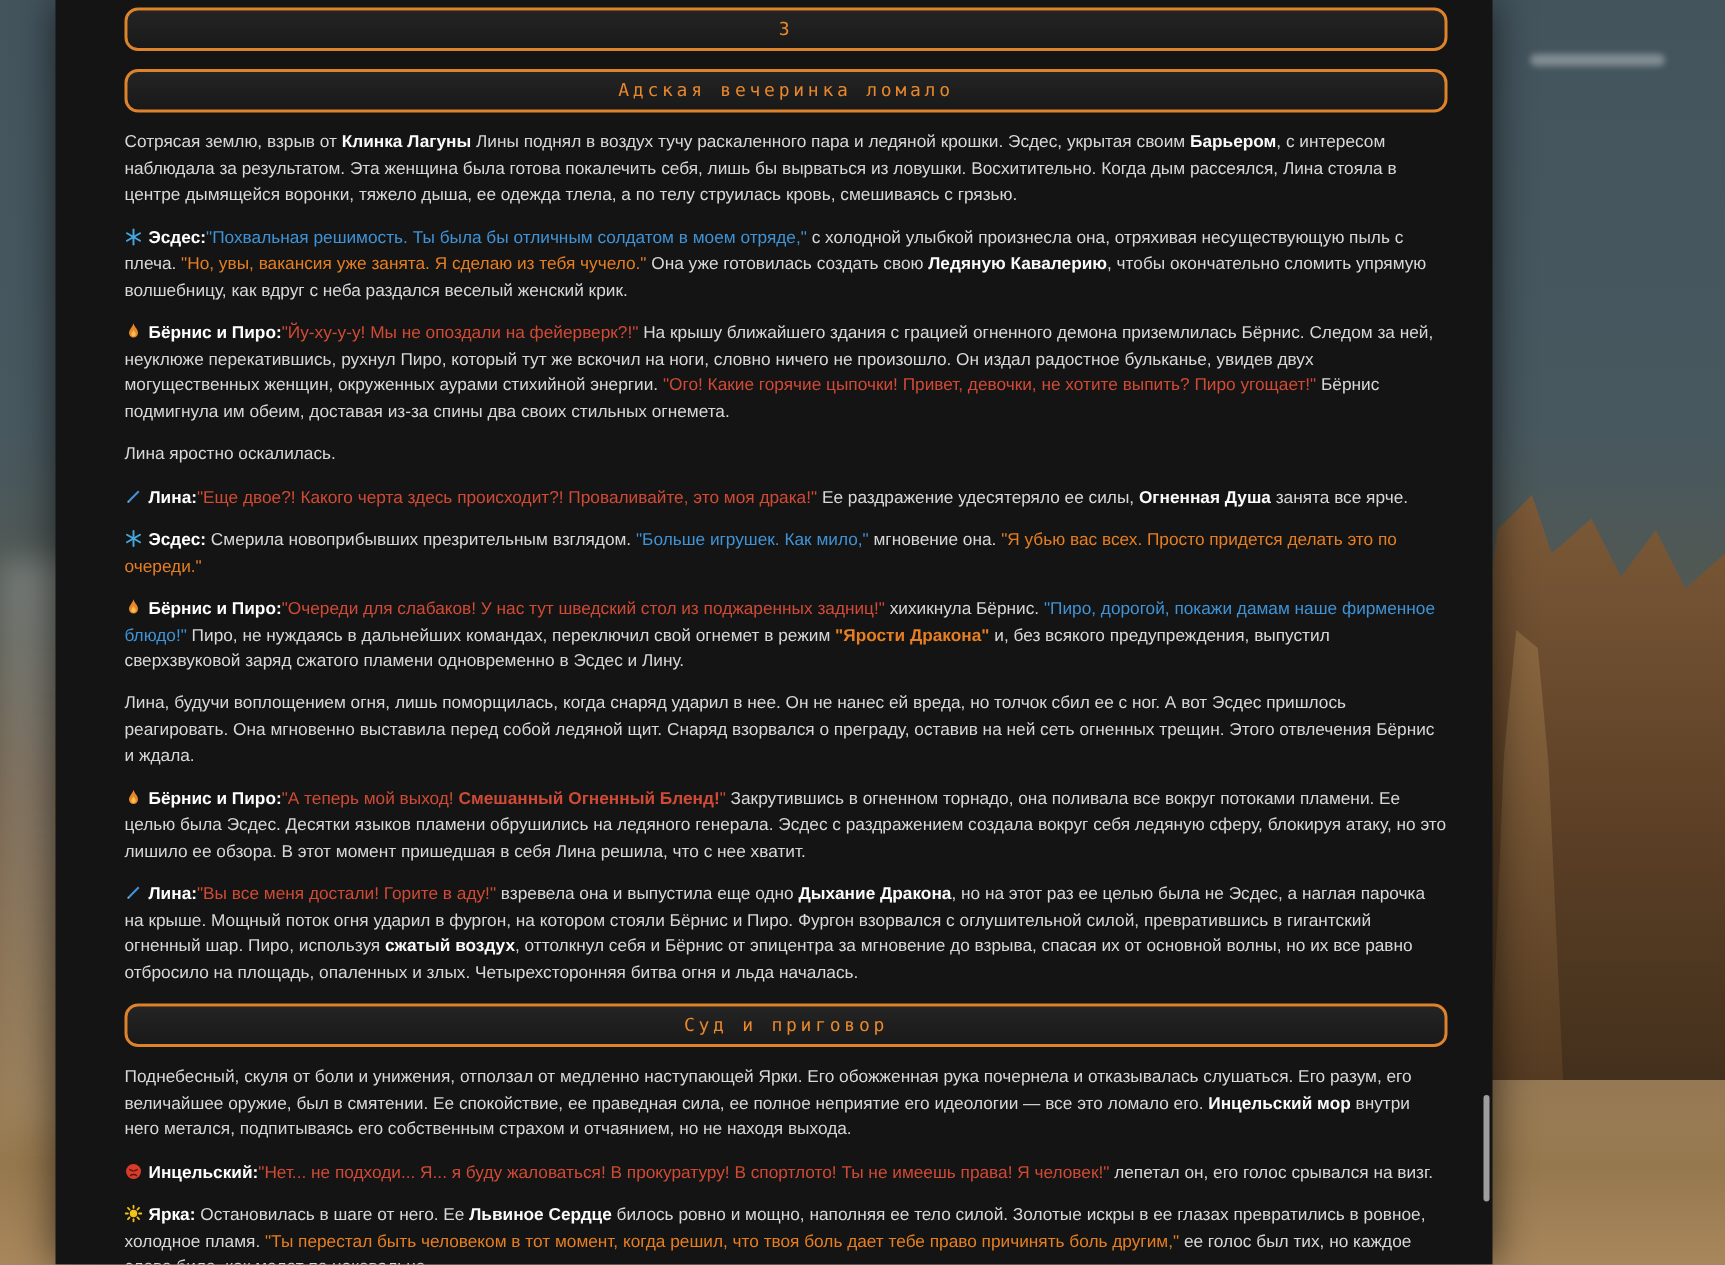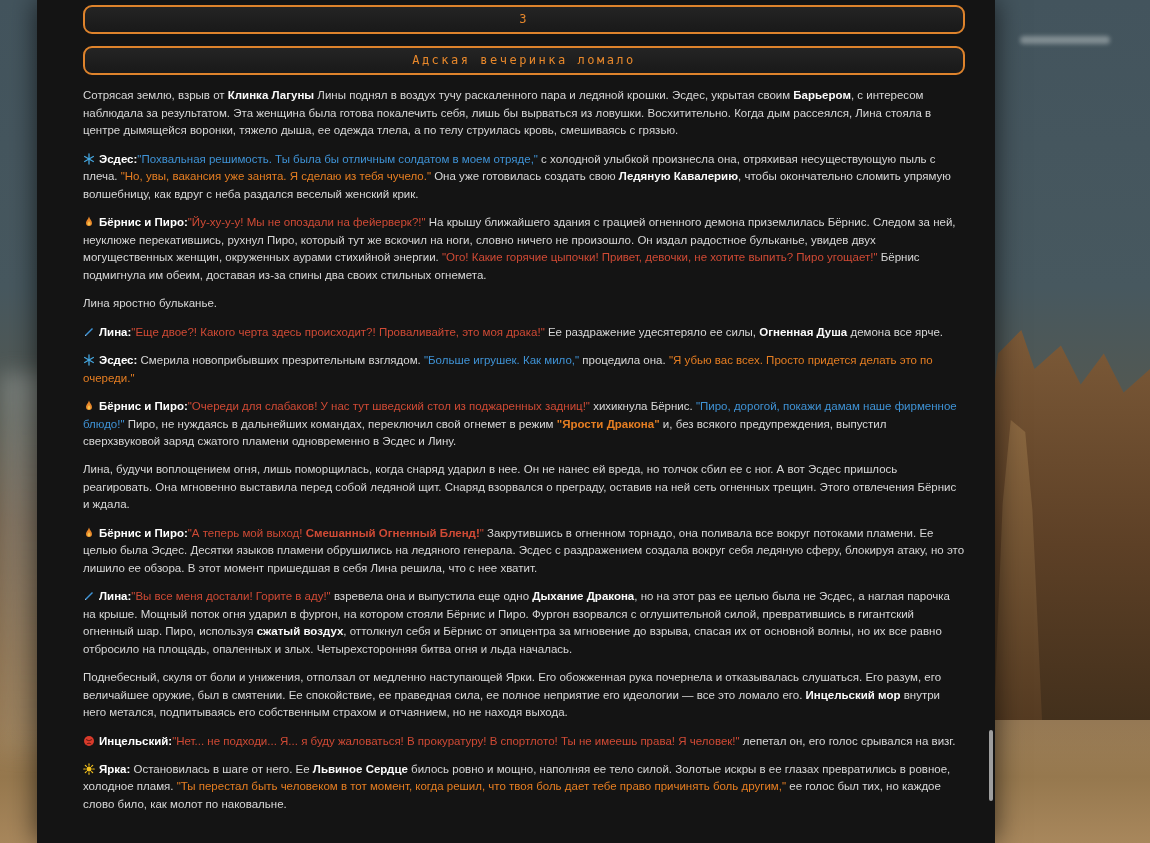--- a/index.html
+++ b/index.html
@@ -64,46 +64,47 @@
               <line x1="12" y1="2" x2="12" y2="22"></line>
               <line x1="3.3" y1="7" x2="20.7" y2="17"></line>
               <line x1="3.3" y1="17" x2="20.7" y2="7"></line>
             </g>
             <circle cx="12" cy="12" r="2.2" fill="#45a7e0"></circle>
           </svg></span><strong class="char-name">Эсдес:</strong><span class="seg-qb">"Похвальная решимость. Ты была бы отличным солдатом в моем отряде,"</span><span class="seg-n"> с холодной улыбкой произнесла она, отряхивая несуществующую пыль с плеча. </span><span class="seg-qo">"Но, увы, вакансия уже занята. Я сделаю из тебя чучело."</span><span class="seg-n"> Она уже готовилась создать свою </span><span class="seg-b">Ледяную Кавалерию</span><span class="seg-n">, чтобы окончательно сломить упрямую волшебницу, как вдруг с неба раздался веселый женский крик.</span></p>
       <p><span class="icon"><svg width="12" height="12" viewBox="0 0 24 24">
             <path d="M12 1C13 6 18 8.5 18 14a6 6 0 0 1-12 0c0-3 1.5-4.5 3-7 1-1.7 2.4-3.5 3-6z" fill="#e8872a"></path>
             <path d="M12 10c.8 2.2 3 3.2 3 5.8a3 3 0 0 1-6 0c0-2.4 2-3.4 3-5.8z" fill="#f7c04a"></path>
           </svg></span><strong class="char-name">Бёрнис и Пиро:</strong><span class="seg-qr">"Йу-ху-у-у! Мы не опоздали на фейерверк?!"</span><span class="seg-n"> На крышу ближайшего здания с грацией огненного демона приземлилась Бёрнис. Следом за ней, неуклюже перекатившись, рухнул Пиро, который тут же вскочил на ноги, словно ничего не произошло. Он издал радостное бульканье, увидев двух могущественных женщин, окруженных аурами стихийной энергии. </span><span class="seg-qr">"Ого! Какие горячие цыпочки! Привет, девочки, не хотите выпить? Пиро угощает!"</span><span class="seg-n"> Бёрнис подмигнула им обеим, доставая из-за спины два своих стильных огнемета.</span></p>
-      <p><span class="seg-n">Лина яростно бульканье.</span></p>
+      <p><span class="seg-n">Лина яростно оскалилась.</span></p>
       <p><span class="icon"><svg width="12" height="12" viewBox="0 0 24 24">
             <path d="M4 20l2.5-.5L20 6l-2-2L4.5 17.5z" fill="#3f93d6"></path>
             <path d="M4 20l.5-2.5 2 2z" fill="#bcd9ef"></path>
-          </svg></span><strong class="char-name">Лина:</strong><span class="seg-qr">"Еще двое?! Какого черта здесь происходит?! Проваливайте, это моя драка!"</span><span class="seg-n"> Ее раздражение удесятеряло ее силы, </span><span class="seg-b">Огненная Душа</span><span class="seg-n"> демона все ярче.</span></p>
+          </svg></span><strong class="char-name">Лина:</strong><span class="seg-qr">"Еще двое?! Какого черта здесь происходит?! Проваливайте, это моя драка!"</span><span class="seg-n"> Ее раздражение удесятеряло ее силы, </span><span class="seg-b">Огненная Душа</span><span class="seg-n"> занята все ярче.</span></p>
       <p><span class="icon"><svg width="12" height="12" viewBox="0 0 24 24">
             <g stroke="#45a7e0" stroke-width="2.6" stroke-linecap="round">
               <line x1="12" y1="2" x2="12" y2="22"></line>
               <line x1="3.3" y1="7" x2="20.7" y2="17"></line>
               <line x1="3.3" y1="17" x2="20.7" y2="7"></line>
             </g>
             <circle cx="12" cy="12" r="2.2" fill="#45a7e0"></circle>
-          </svg></span><strong class="char-name">Эсдес:</strong><span class="seg-n"> Смерила новоприбывших презрительным взглядом. </span><span class="seg-qb">"Больше игрушек. Как мило,"</span><span class="seg-n"> процедила она. </span><span class="seg-qo">"Я убью вас всех. Просто придется делать это по очереди."</span></p>
+          </svg></span><strong class="char-name">Эсдес:</strong><span class="seg-n"> Смерила новоприбывших презрительным взглядом. </span><span class="seg-qb">"Больше игрушек. Как мило,"</span><span class="seg-n"> мгновение она. </span><span class="seg-qo">"Я убью вас всех. Просто придется делать это по очереди."</span></p>
       <p><span class="icon"><svg width="12" height="12" viewBox="0 0 24 24">
             <path d="M12 1C13 6 18 8.5 18 14a6 6 0 0 1-12 0c0-3 1.5-4.5 3-7 1-1.7 2.4-3.5 3-6z" fill="#e8872a"></path>
             <path d="M12 10c.8 2.2 3 3.2 3 5.8a3 3 0 0 1-6 0c0-2.4 2-3.4 3-5.8z" fill="#f7c04a"></path>
           </svg></span><strong class="char-name">Бёрнис и Пиро:</strong><span class="seg-qr">"Очереди для слабаков! У нас тут шведский стол из поджаренных задниц!"</span><span class="seg-n"> хихикнула Бёрнис. </span><span class="seg-qb">"Пиро, дорогой, покажи дамам наше фирменное блюдо!"</span><span class="seg-n"> Пиро, не нуждаясь в дальнейших командах, переключил свой огнемет в режим </span><span class="seg-qob">"Ярости Дракона"</span><span class="seg-n"> и, без всякого предупреждения, выпустил сверхзвуковой заряд сжатого пламени одновременно в Эсдес и Лину.</span></p>
       <p><span class="seg-n">Лина, будучи воплощением огня, лишь поморщилась, когда снаряд ударил в нее. Он не нанес ей вреда, но толчок сбил ее с ног. А вот Эсдес пришлось реагировать. Она мгновенно выставила перед собой ледяной щит. Снаряд взорвался о преграду, оставив на ней сеть огненных трещин. Этого отвлечения Бёрнис и ждала.</span></p>
       <p><span class="icon"><svg width="12" height="12" viewBox="0 0 24 24">
             <path d="M12 1C13 6 18 8.5 18 14a6 6 0 0 1-12 0c0-3 1.5-4.5 3-7 1-1.7 2.4-3.5 3-6z" fill="#e8872a"></path>
             <path d="M12 10c.8 2.2 3 3.2 3 5.8a3 3 0 0 1-6 0c0-2.4 2-3.4 3-5.8z" fill="#f7c04a"></path>
           </svg></span><strong class="char-name">Бёрнис и Пиро:</strong><span class="seg-qr">"А теперь мой выход! </span><span class="seg-qrb">Смешанный Огненный Бленд!</span><span class="seg-qr">"</span><span class="seg-n"> Закрутившись в огненном торнадо, она поливала все вокруг потоками пламени. Ее целью была Эсдес. Десятки языков пламени обрушились на ледяного генерала. Эсдес с раздражением создала вокруг себя ледяную сферу, блокируя атаку, но это лишило ее обзора. В этот момент пришедшая в себя Лина решила, что с нее хватит.</span></p>
       <p><span class="icon"><svg width="12" height="12" viewBox="0 0 24 24">
             <path d="M4 20l2.5-.5L20 6l-2-2L4.5 17.5z" fill="#3f93d6"></path>
             <path d="M4 20l.5-2.5 2 2z" fill="#bcd9ef"></path>
           </svg></span><strong class="char-name">Лина:</strong><span class="seg-qr">"Вы все меня достали! Горите в аду!"</span><span class="seg-n"> взревела она и выпустила еще одно </span><span class="seg-b">Дыхание Дракона</span><span class="seg-n">, но на этот раз ее целью была не Эсдес, а наглая парочка на крыше. Мощный поток огня ударил в фургон, на котором стояли Бёрнис и Пиро. Фургон взорвался с оглушительной силой, превратившись в гигантский огненный шар. Пиро, используя </span><span class="seg-b">сжатый воздух</span><span class="seg-n">, оттолкнул себя и Бёрнис от эпицентра за мгновение до взрыва, спасая их от основной волны, но их все равно отбросило на площадь, опаленных и злых. Четырехсторонняя битва огня и льда началась.</span></p>
+      <div class="obox"><span>Суд и приговор</span></div>
       <p><span class="seg-n">Поднебесный, скуля от боли и унижения, отползал от медленно наступающей Ярки. Его обожженная рука почернела и отказывалась слушаться. Его разум, его величайшее оружие, был в смятении. Ее спокойствие, ее праведная сила, ее полное неприятие его идеологии — все это ломало его. </span><span class="seg-b">Инцельский мор</span><span class="seg-n"> внутри него метался, подпитываясь его собственным страхом и отчаянием, но не находя выхода.</span></p>
       <p><span class="icon"><svg width="12" height="12" viewBox="0 0 24 24">
             <circle cx="12" cy="12" r="10" fill="#d93b2b"></circle>
             <path d="M7 9.5l4 1.7M17 9.5l-4 1.7" stroke="#5d1410" stroke-width="2" stroke-linecap="round" fill="none"></path>
             <path d="M8 17.5c1.2-1.8 6.8-1.8 8 0" stroke="#5d1410" stroke-width="2" fill="none" stroke-linecap="round"></path>
           </svg></span><strong class="char-name">Инцельский:</strong><span class="seg-qr">"Нет... не подходи... Я... я буду жаловаться! В прокуратуру! В спортлото! Ты не имеешь права! Я человек!"</span><span class="seg-n"> лепетал он, его голос срывался на визг.</span></p>
       <p><span class="icon"><svg width="12" height="12" viewBox="0 0 24 24">
             <circle cx="12" cy="12" r="5" fill="#f3c11d"></circle>
             <g stroke="#f3c11d" stroke-width="2.4" stroke-linecap="round">
               <line x1="12" y1="1.5" x2="12" y2="4.5"></line>

